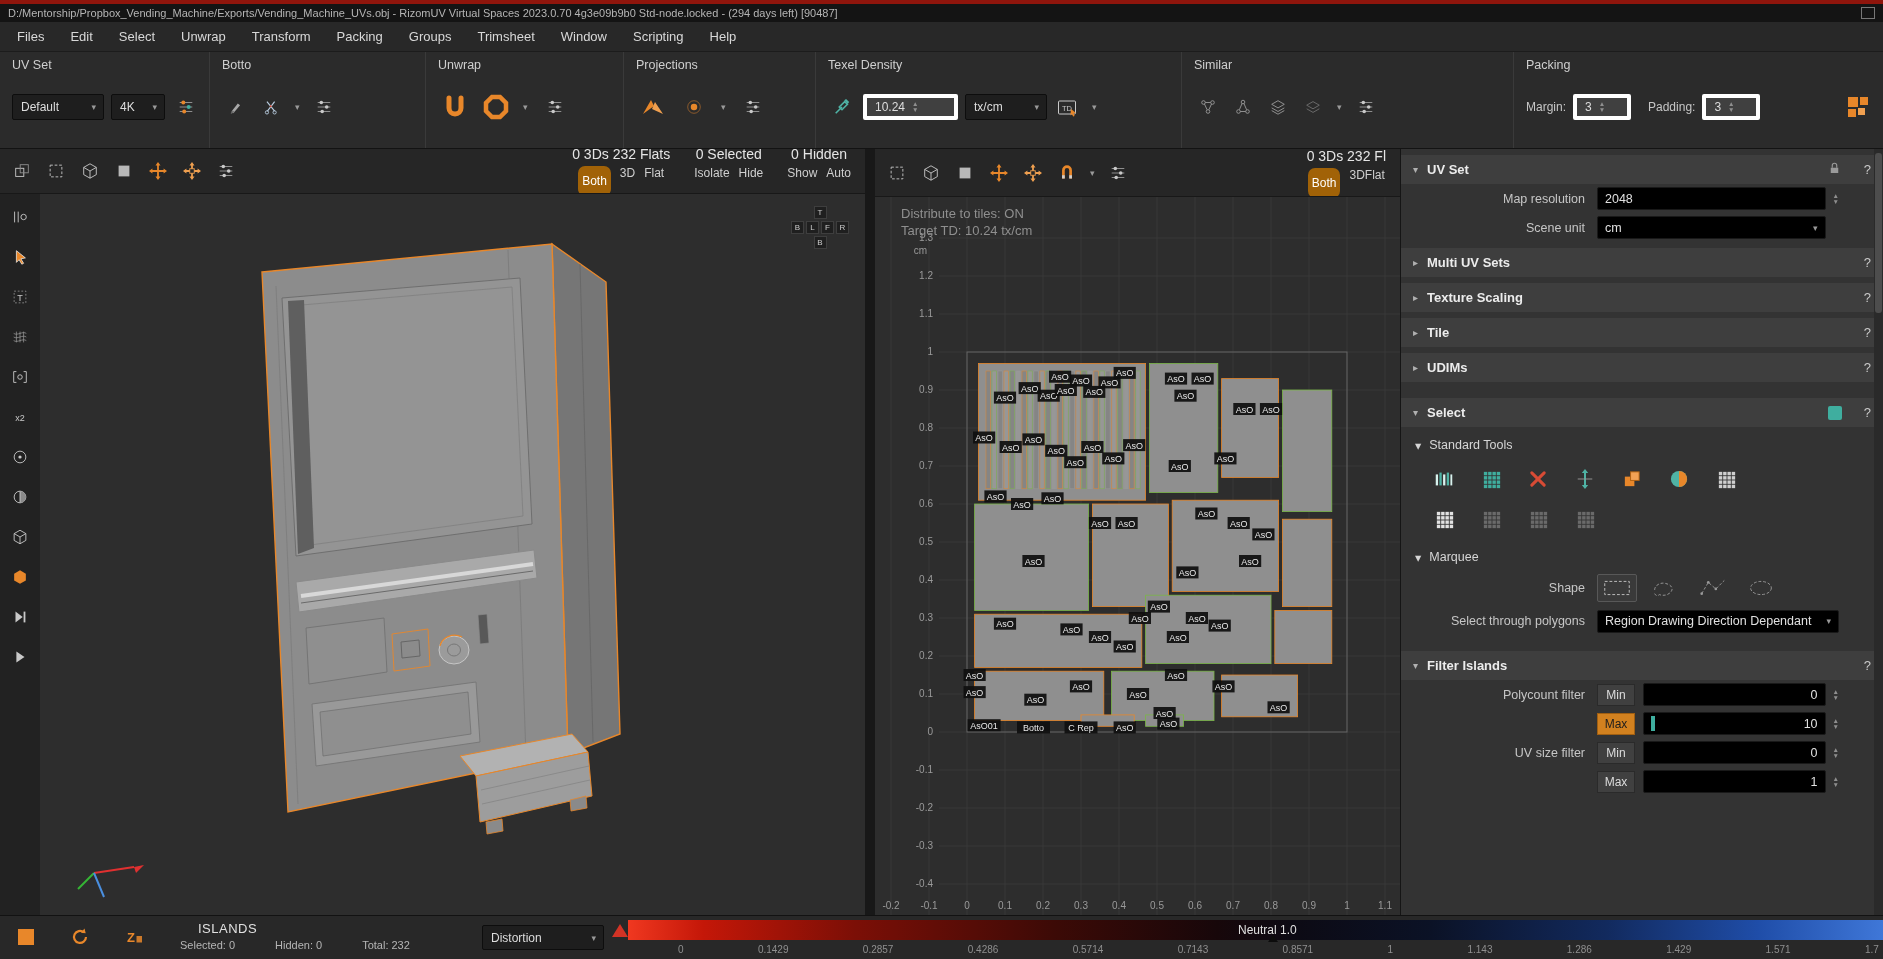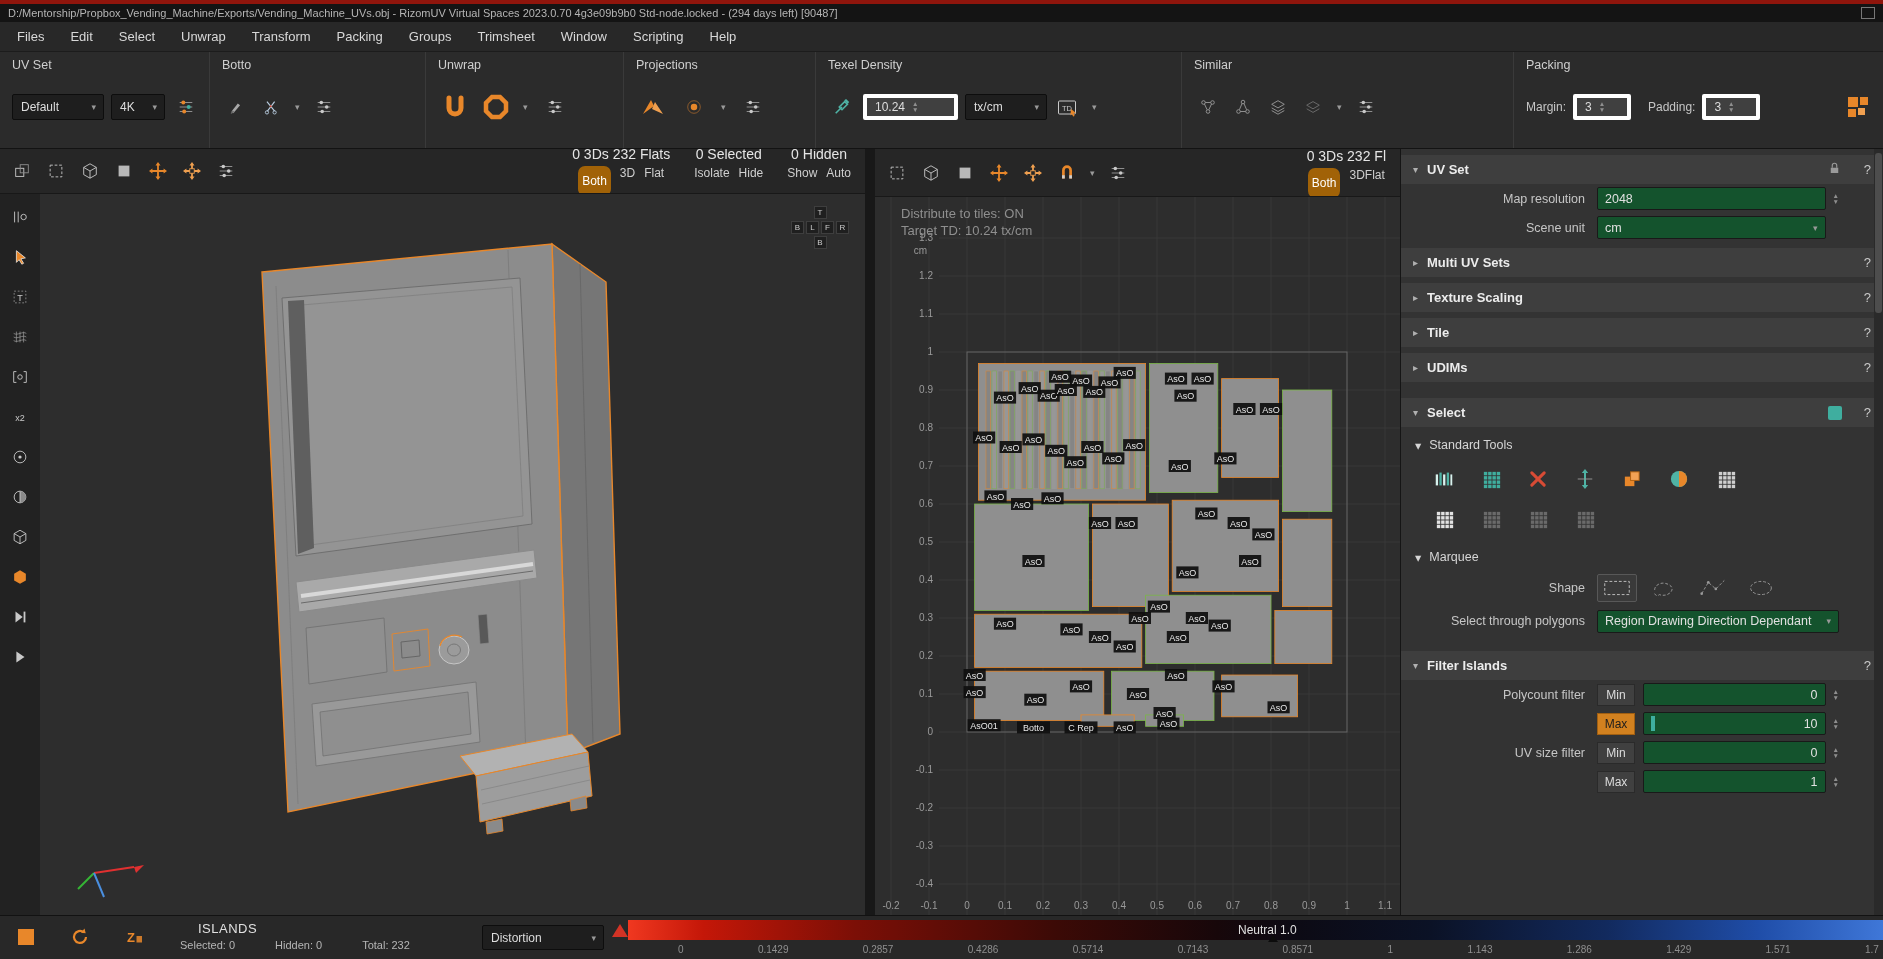--- a/index.html
+++ b/index.html
@@ -49,21 +49,21 @@
 #sidebar{flex:1;background:#333;border-left:1px solid #151515;position:relative;font-size:12.5px;overflow:hidden;padding-top:6px}
 .sechead{height:29px;background:#3e3e3e;display:flex;align-items:center;padding:0 12px;gap:9px;color:#ececec;font-weight:bold;font-size:13px;margin-top:6px}
 .sechead:first-child{margin-top:0}
 .sechead .chev{color:#b0b0b0;font-size:10px;font-weight:normal}
 .sechead .help{margin-left:14px;color:#c9c9c9;font-weight:normal}
 .sechead .push{margin-left:auto;display:flex;align-items:center;gap:8px}
 .sel-ico{width:14px;height:14px;background:#3fae9f;border-radius:2px}
 .subhead{height:28px;display:flex;align-items:center;gap:8px;padding:0 14px;color:#d6d6d6;font-size:12.5px;margin-top:4px}
 .prow{display:flex;align-items:center;height:29px;padding-right:44px}
 .plabel{width:196px;text-align:right;padding-right:12px;color:#c6c6c6;flex:none;white-space:nowrap}
-.pfield{flex:1;height:23px;background:#14532d;border:1px solid #191919;border-radius:2px;display:flex;align-items:center;padding:0 7px;color:#e0e0e0;position:relative;overflow:hidden}
+.pfield{flex:1;height:23px;background:#000000;border:1px solid #191919;border-radius:2px;display:flex;align-items:center;padding:0 7px;color:#e0e0e0;position:relative;overflow:hidden}
 .pfield .fval-r{margin-left:auto}
 .handle{width:4px;height:15px;background:#3fae9f;margin-right:auto;flex:none}
 .chip{width:38px;height:22px;background:#404040;border:1px solid #2a2a2a;color:#dcdcdc;display:flex;align-items:center;justify-content:center;margin-right:8px;font-size:12px;flex:none}
 .chip.max-active{background:#d2811f;color:#1d1d1d;border-color:#a05f12}
 .toolgrid{display:flex;gap:9px;padding:4px 0 4px 24px}
 .toolgrid .ibtn{width:38px;height:32px}
 .shapes{display:flex;gap:8px}
 .shapes .ibtn{width:40px;height:28px}
 .shapes .ibtn:first-child{background:#3a3a3a;border:1px solid #585858;border-radius:2px}
 #scrollbar{position:absolute;right:0;top:0;bottom:0;width:9px;background:#2a2a2a}

